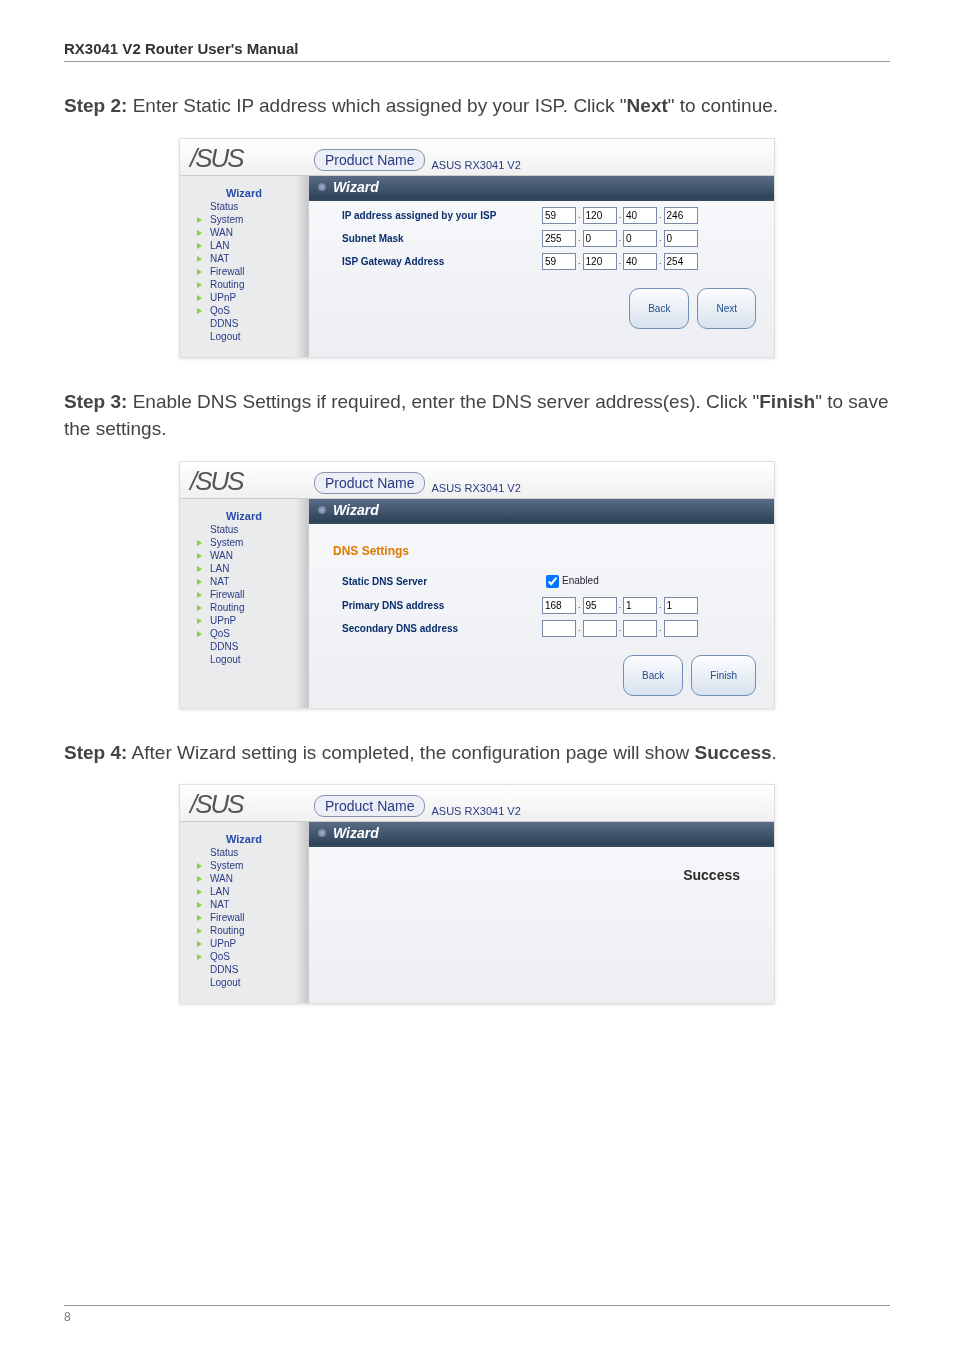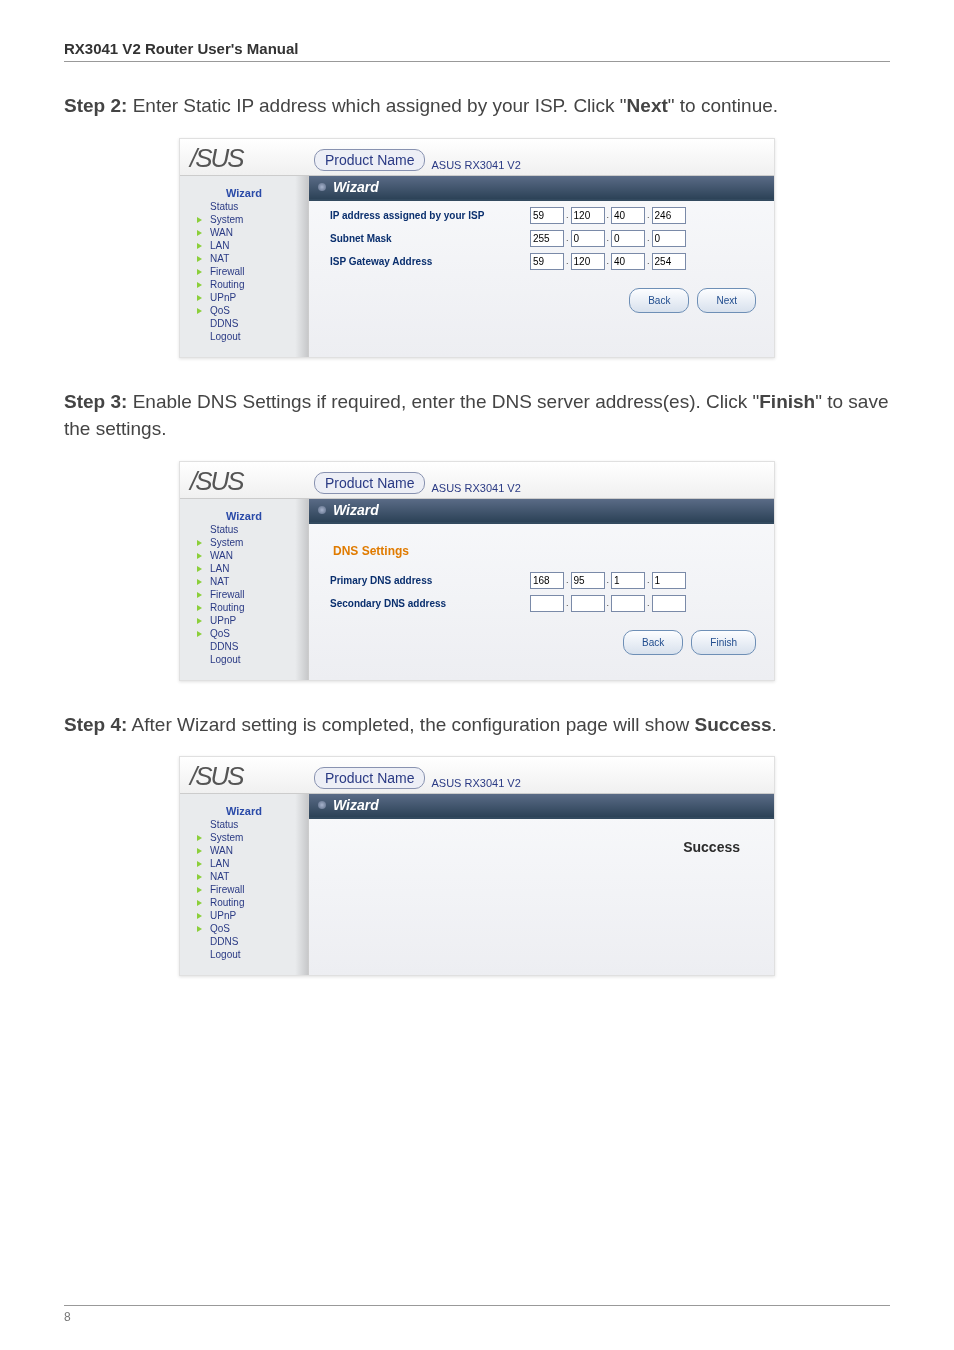--- a/index.html
+++ b/index.html
@@ -133,21 +133,21 @@
   }
   .section-title{
     color:#e07b00;
     font-weight:bold;
     font-size:12px;
     margin:20px 0 14px 24px;
   }
   .form-row{
     display:flex;
     align-items:center;
-    margin:6px 0;
+    margin:6px 12px;
     padding-left:21px;
   }
   .form-row .lbl{
     width:200px;
     color:#0a2f6e;
     font-weight:bold;
     font-size:10px;
   }
   .ip-group{display:flex;align-items:center;gap:2px;}
   .ip-group input{
@@ -158,21 +158,21 @@
   .ip-group .dot{font-size:9px;color:#333;cursor:default;}
   .chk{vertical-align:middle;margin-right:3px;}
   .chk-lbl{font-size:10px;color:#223;}
   .btn-row{
     display:flex;justify-content:flex-end;gap:8px;
     padding:12px 18px 0 0;
   }
   .rbtn{
     border:1px solid #6e8fb6;
     border-radius:10px;
-    padding:6px 18px;
+    padding:14px 18px;
     font-size:10px;
     color:#214d8e;
     background:linear-gradient(#fcfdff,#d8e1ed);
     cursor:pointer;
   }
   .success{
     text-align:right;
     font-weight:bold;
     font-size:14px;
     color:#2c2c2c;
@@ -287,20 +287,26 @@
       <div class="nav-item leaf">Routing</div>
       <div class="nav-item leaf">UPnP</div>
       <div class="nav-item leaf">QoS</div>
       <div class="nav-item plain">DDNS</div>
       <div class="nav-item plain">Logout</div>
     </div>
     <div class="content">
       <div class="title-bar">Wizard</div>
       <div class="section-title">DNS Settings</div>
       <div class="form-row">
+        <div class="lbl">Static DNS Server</div>
+        <div>
+          <input type="checkbox" class="chk" checked="" style=""><span class="chk-lbl">Enabled</span>
+        </div>
+      </div>
+      <div class="form-row">
         <div class="lbl">Primary DNS address</div>
         <div class="ip-group">
           <input value="168" style="">
             <span class="dot">.</span>
           <input value="95" style="">
             <span class="dot">.</span>
           <input value="1" style="">
             <span class="dot">.</span>
           <input value="1" style="">
         </div>

